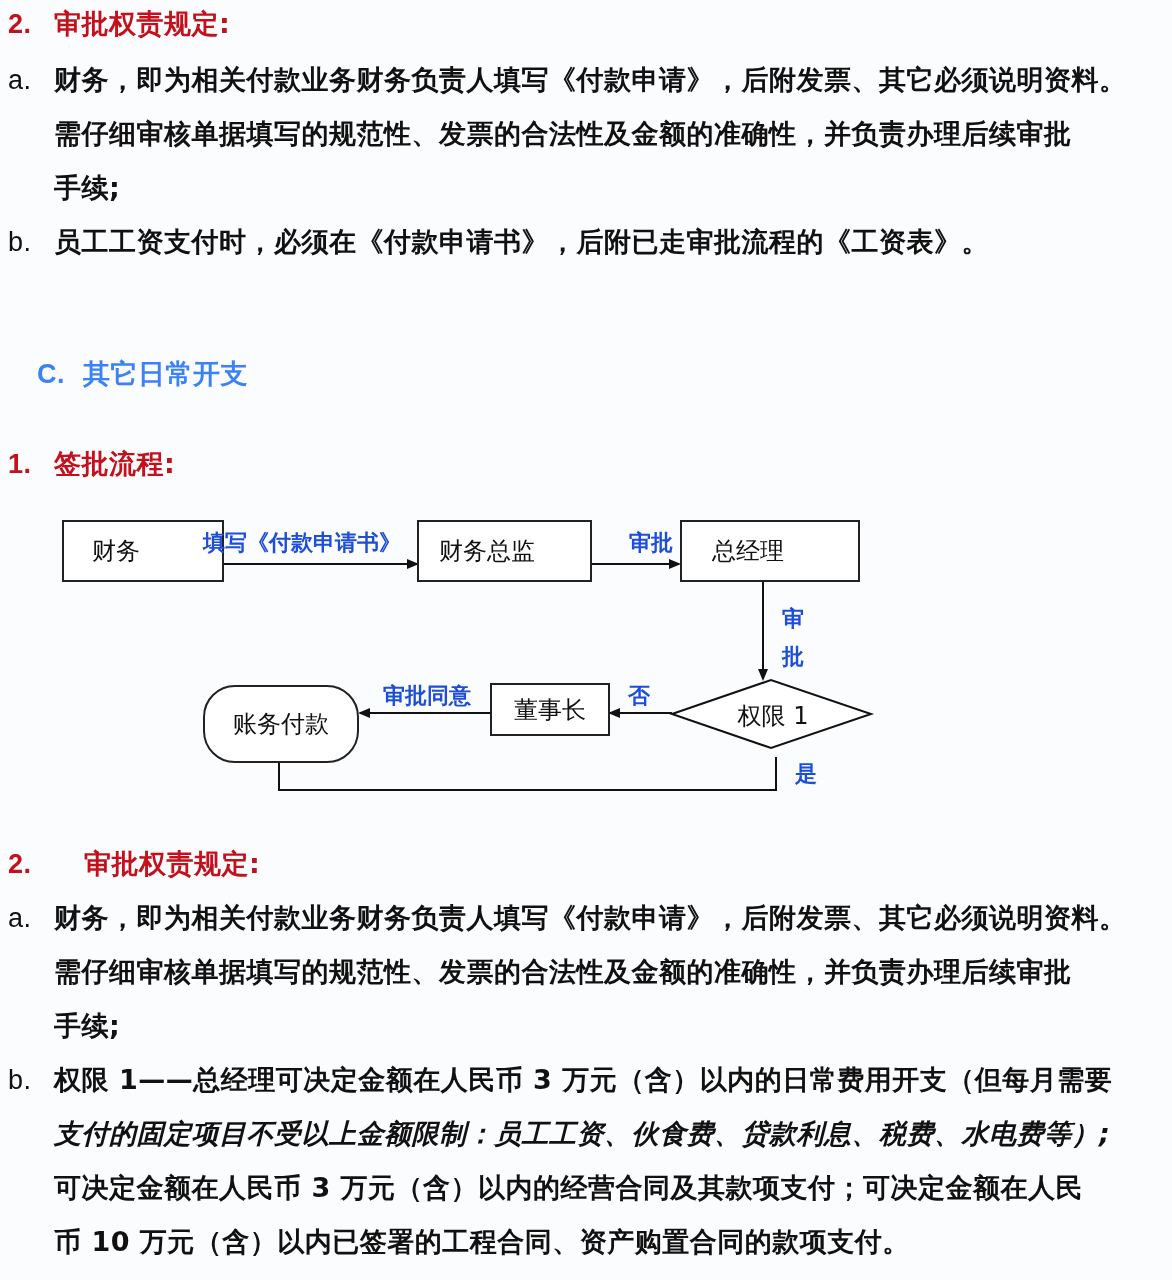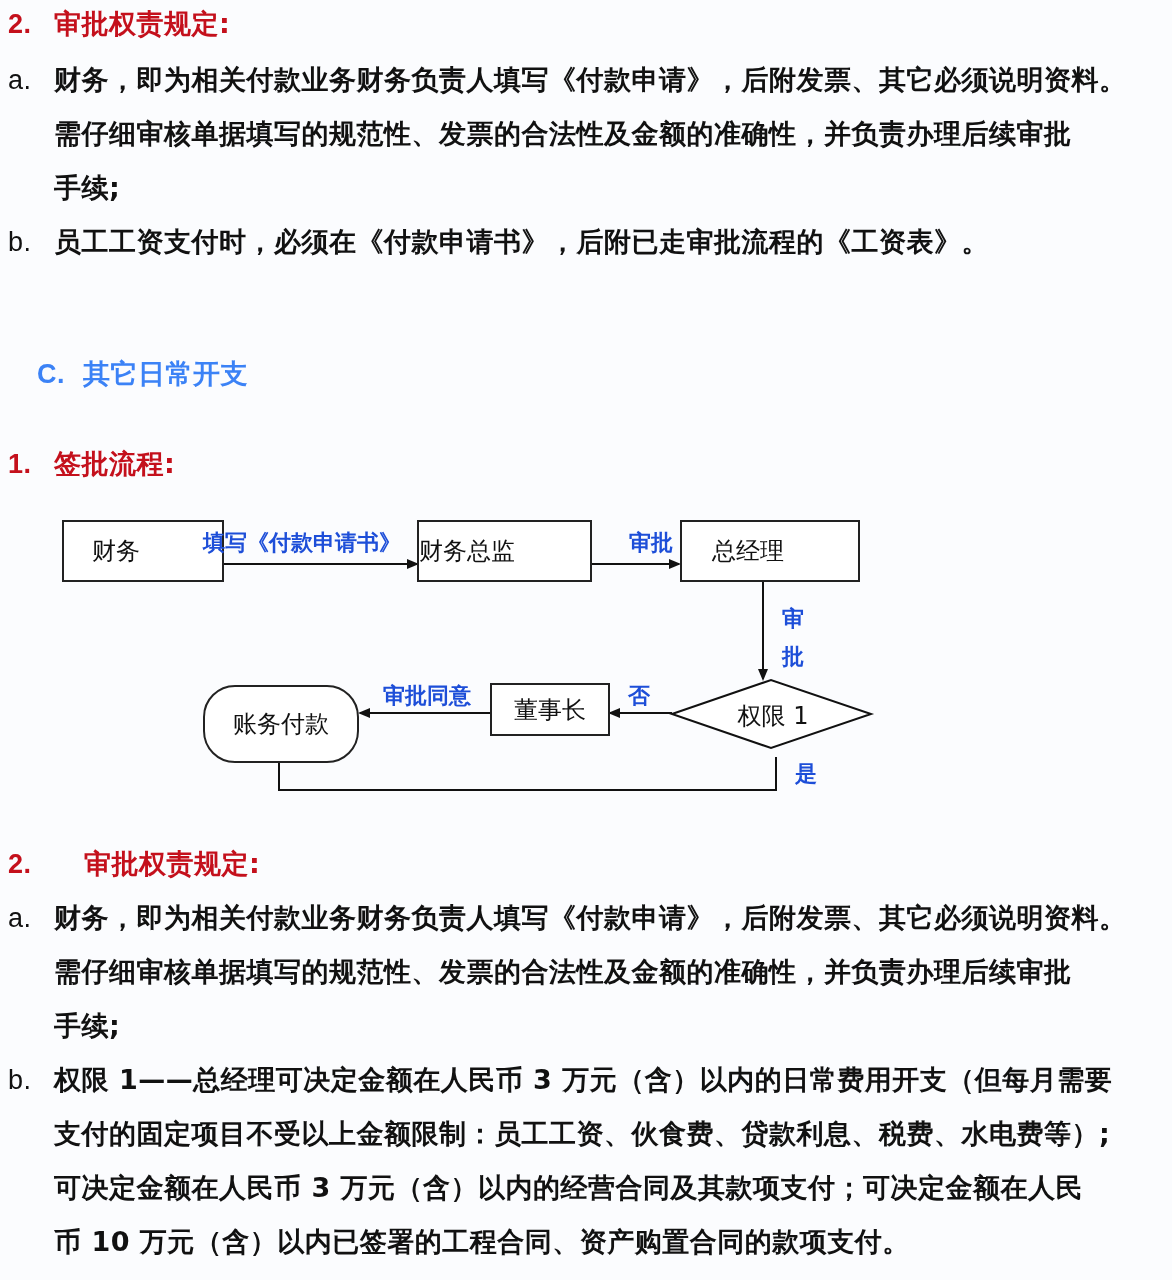--- a/index.html
+++ b/index.html
@@ -57,21 +57,21 @@
     <polygon points="672,714 771,680 871,714 771,748" fill="#fff" stroke="#111" stroke-width="2"></polygon>
 
     <line x1="672" y1="713" x2="610" y2="713" stroke="#111" stroke-width="2" marker-end="url(#arr)"></line>
 
     <line x1="490" y1="713" x2="360" y2="713" stroke="#111" stroke-width="2" marker-end="url(#arr)"></line>
 
     <polyline points="776,757 776,790 279,790 279,751" fill="none" stroke="#111" stroke-width="2" marker-end="url(#arr)"></polyline>
   </svg>
 
   <div class="box" style="left:62px;top:520px;width:162px;height:62px;padding-left:28px;">财务</div>
-  <div class="box" style="left:417px;top:520px;width:175px;height:62px;">财务总监</div>
+  <div class="box" style="left:417px;top:520px;width:175px;height:62px;padding-left:20px;">财务总监</div>
   <div class="box" style="left:680px;top:520px;width:180px;height:62px;padding-left:30px;">总经理</div>
   <div style="position:absolute;left:718px;top:700px;width:110px;text-align:center;font-size:24px;">权限 1</div>
   <div class="box" style="left:490px;top:683px;width:120px;height:53px;justify-content:center;">董事长</div>
   <div class="box" style="left:203px;top:685px;width:156px;height:78px;border-radius:32px;justify-content:center;">账务付款</div>
 
   <div class="flowlbl" style="left:203px;top:528px;">填写《付款申请书》</div>
   <div class="flowlbl" style="left:629px;top:528px;">审批</div>
   <div class="flowlbl" style="left:782px;top:604px;">审</div>
   <div class="flowlbl" style="left:782px;top:642px;">批</div>
   <div class="flowlbl" style="left:628px;top:681px;">否</div>
@@ -83,15 +83,15 @@
   <span class="num" style="width:76px;">2.</span><span>审批权责规定:</span>
 </div>
 <div class="line" style="top:900px;left:8px;">
   <span class="lbl">a.</span><span>财务，即为相关付款业务财务负责人填写《付款申请》，后附发票、其它必须说明资料。</span>
 </div>
 <div class="line" style="top:954px;left:54px;">需仔细审核单据填写的规范性、发票的合法性及金额的准确性，并负责办理后续审批</div>
 <div class="line" style="top:1008px;left:54px;">手续;</div>
 <div class="line" style="top:1062px;left:8px;">
   <span class="lbl">b.</span><span>权限 1——总经理可决定金额在人民币 3 万元（含）以内的日常费用开支（但每月需要</span>
 </div>
-<div class="line" style="top:1116px;left:54px;">支付的固定项目不受以上金额限制：员工工资、伙食费、贷款利息、税费、水电费等）;</div>
+<div class="line" style="top:1116px;left:54px;font-style:italic;">支付的固定项目不受以上金额限制：员工工资、伙食费、贷款利息、税费、水电费等）;</div>
 <div class="line" style="top:1170px;left:54px;">可决定金额在人民币 3 万元（含）以内的经营合同及其款项支付；可决定金额在人民</div>
 <div class="line" style="top:1224px;left:54px;">币 10 万元（含）以内已签署的工程合同、资产购置合同的款项支付。</div>
 
 </body></html>

